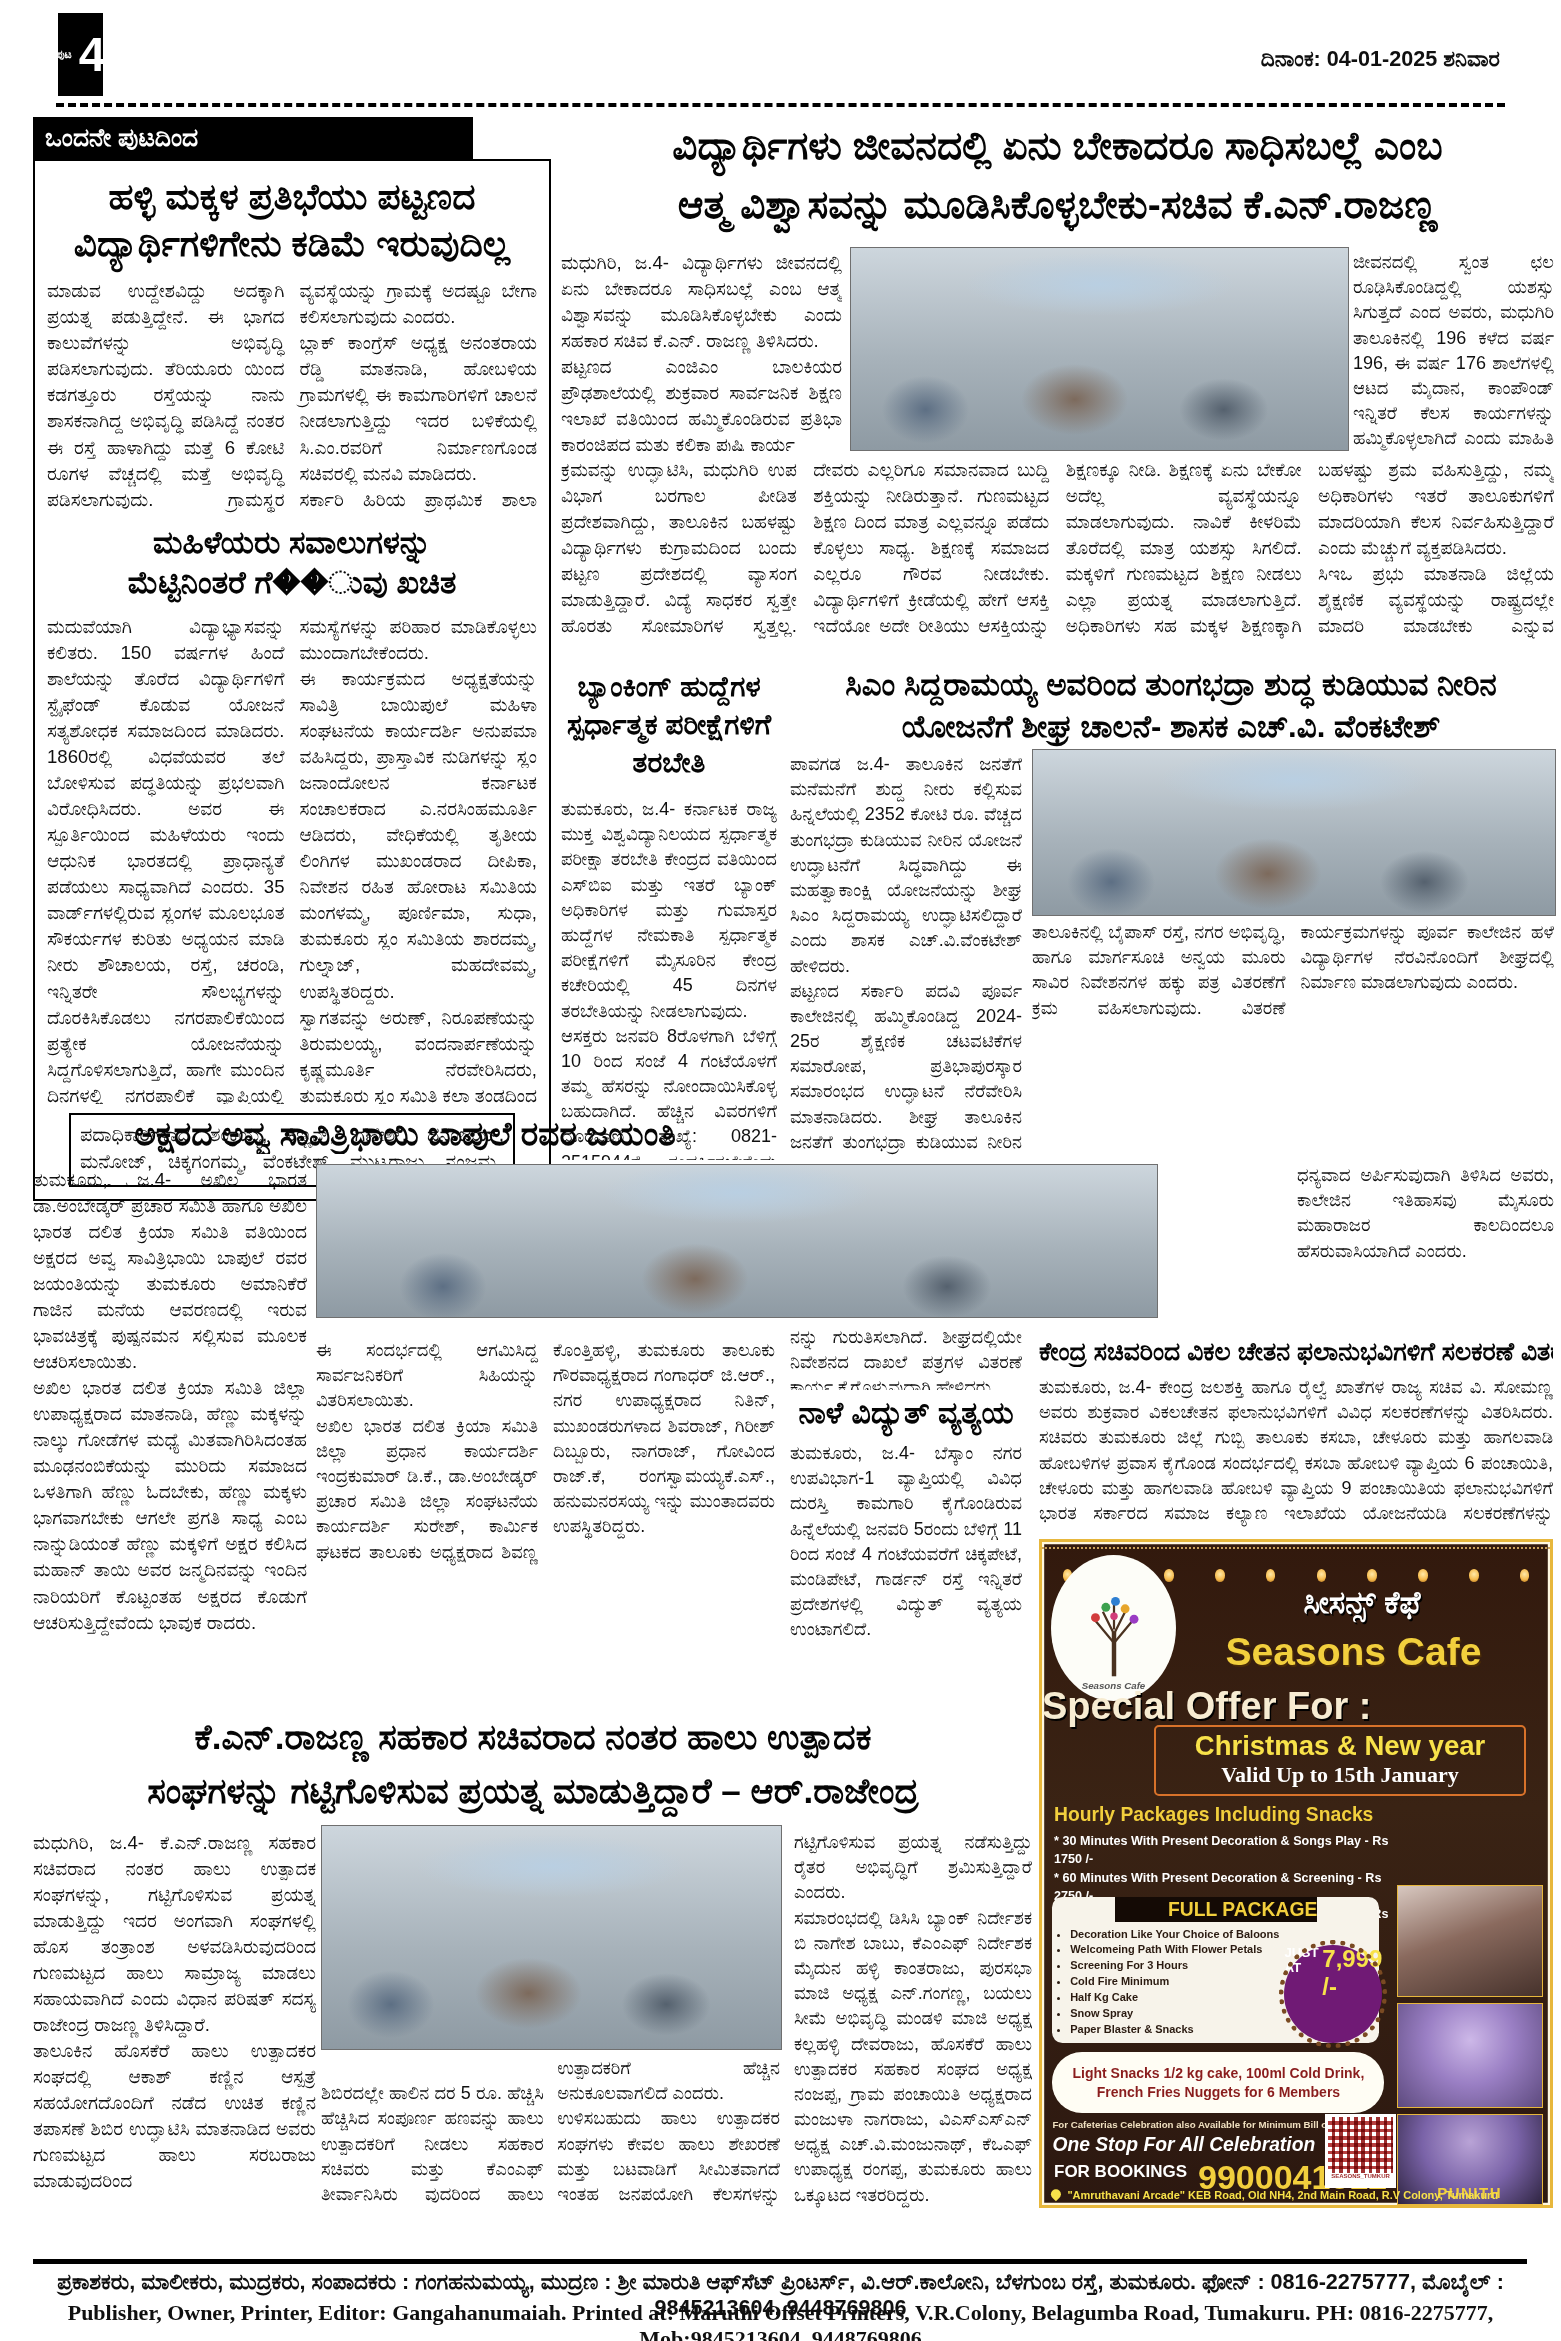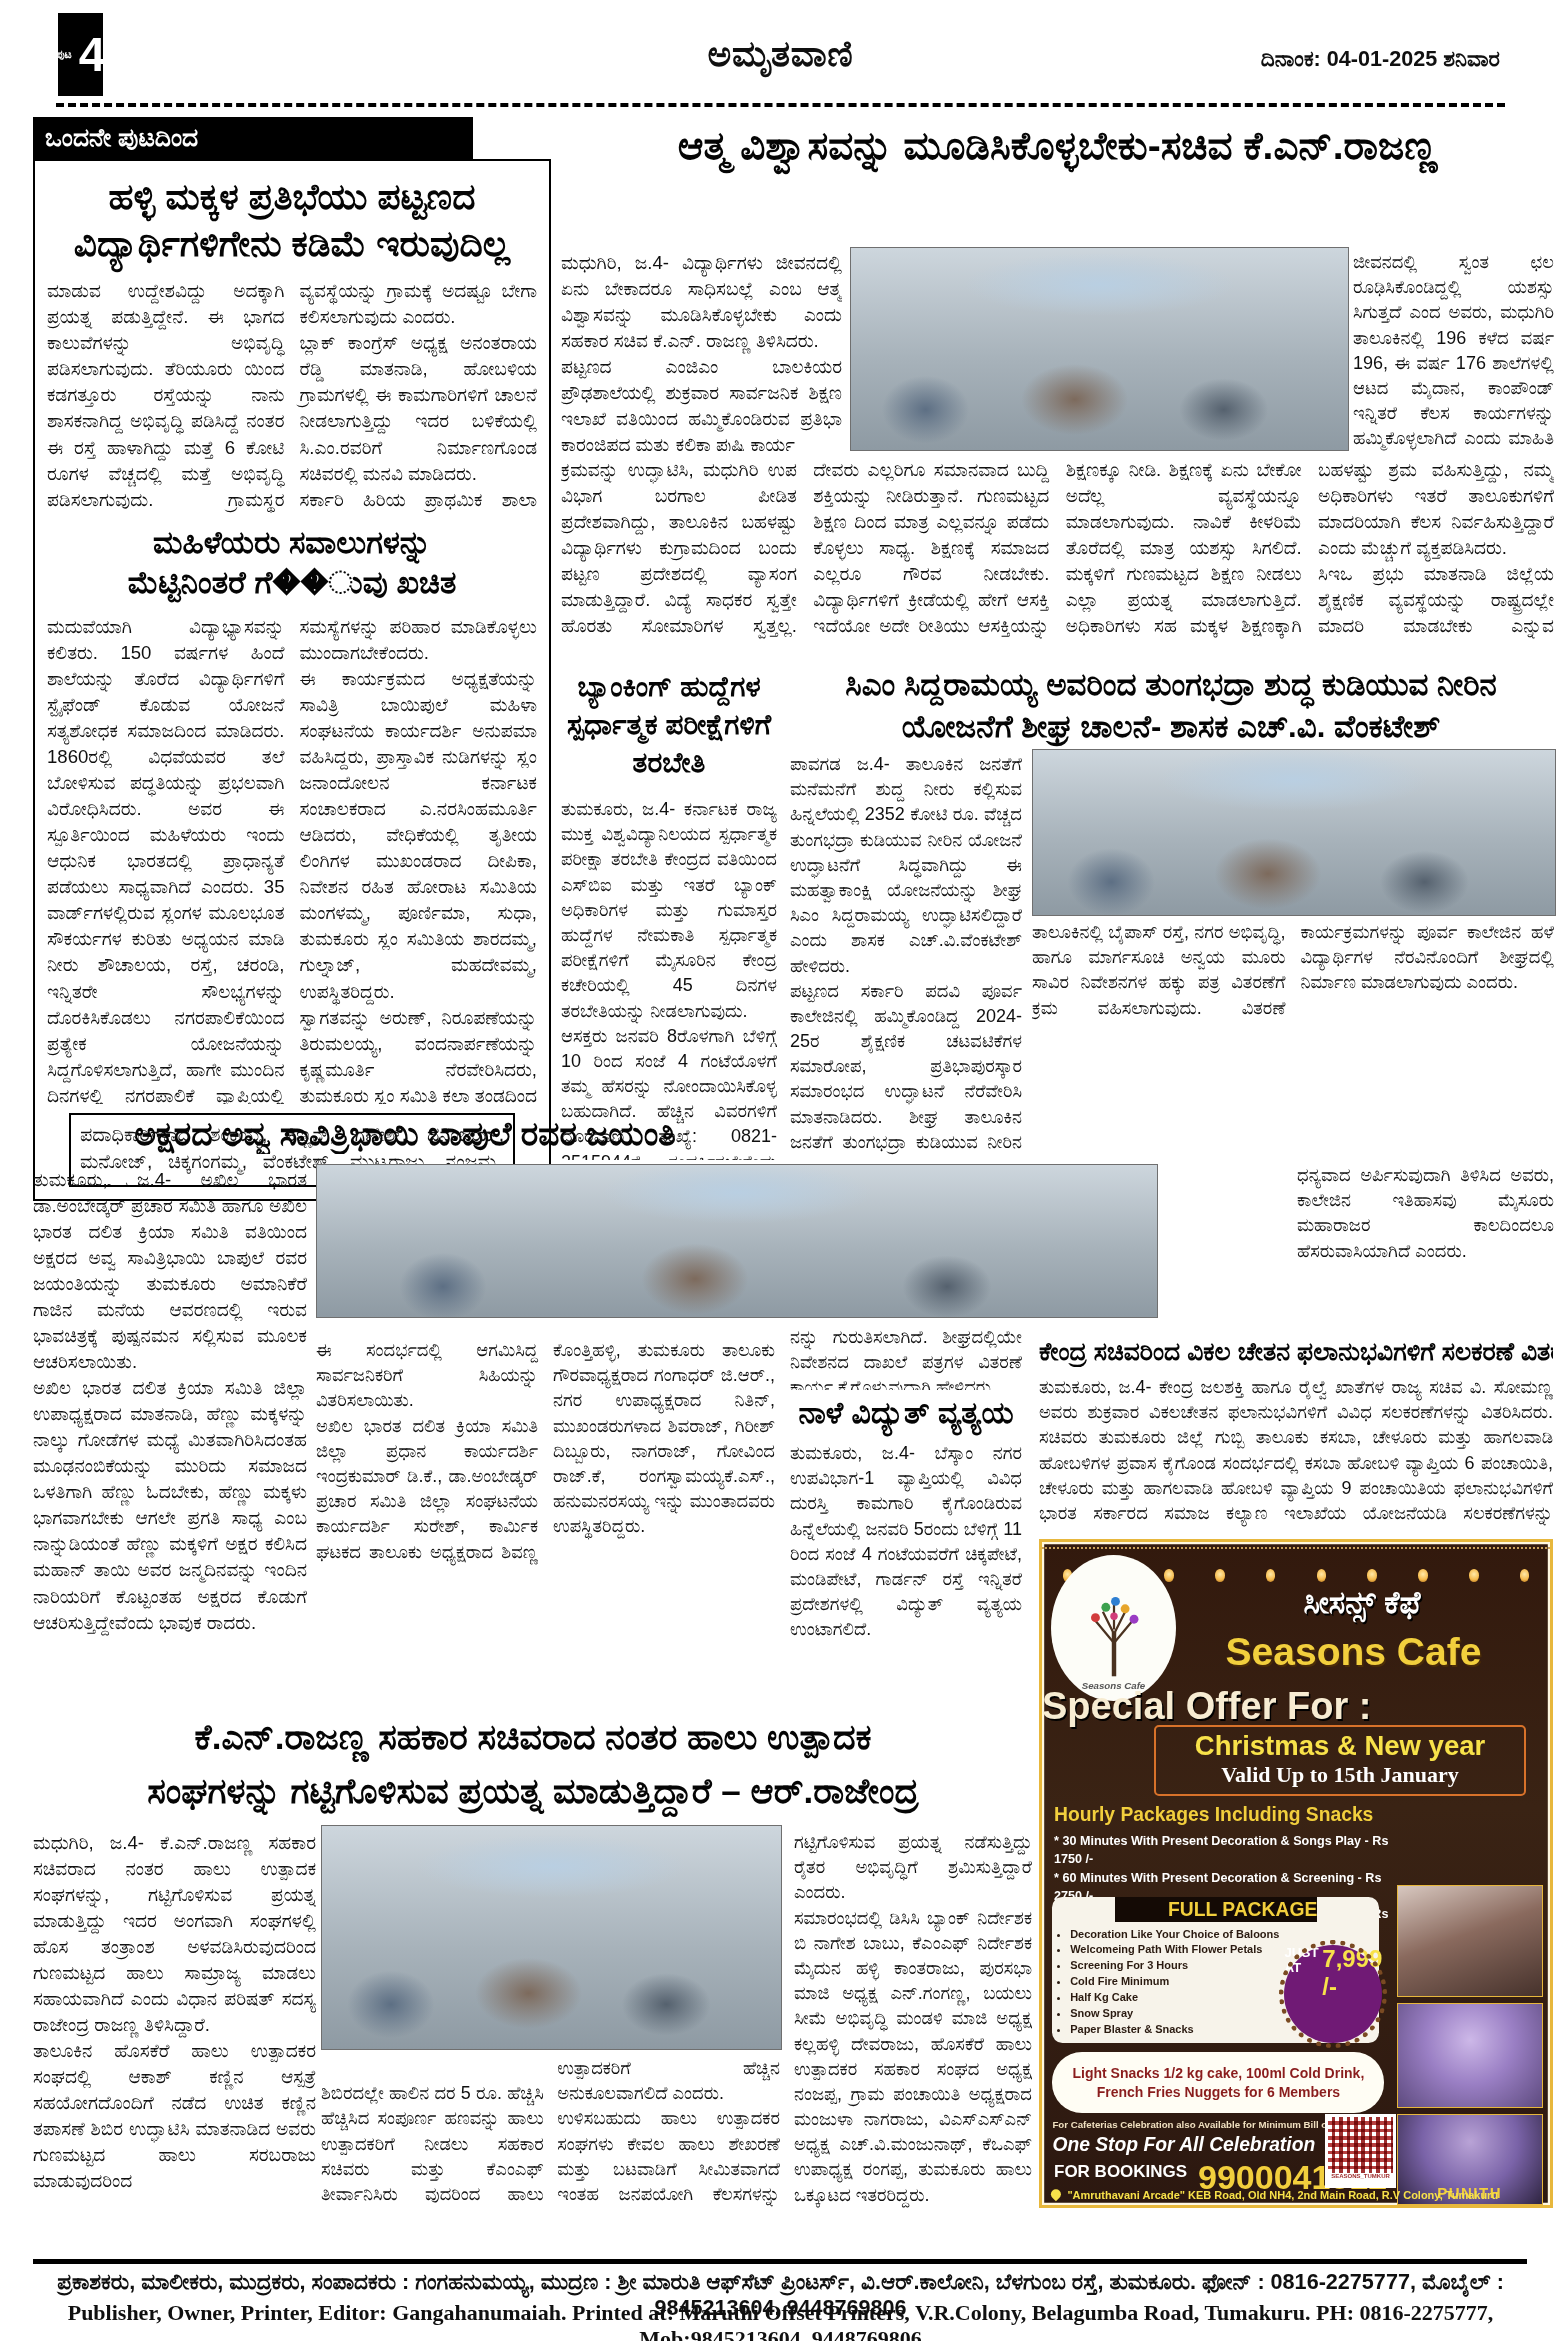--- a/index.html
+++ b/index.html
@@ -147,21 +147,20 @@
 </style>
 </head>
 <body>
 
 <div class="page">
 
   <div class="pgbox">
     <span class="stack">ಪುಟ</span>
     <span class="num">4</span>
   </div>
-  <div class="masthead">ಅಮೃತವಾಣಿ</div>
   <div class="dateline">ದಿನಾಂಕ: 04-01-2025 ಶನಿವಾರ</div>
   <div class="head-dash"></div>
 
   <div class="kicker">ಒಂದನೇ ಪುಟದಿಂದ</div>
   <div class="leftbox">
     <div class="hl hl1">
       <div>ಹಳ್ಳಿ ಮಕ್ಕಳ ಪ್ರತಿಭೆಯು ಪಟ್ಟಣದ</div>
       <div>ವಿದ್ಯಾರ್ಥಿಗಳಿಗೇನು ಕಡಿಮೆ ಇರುವುದಿಲ್ಲ</div>
     </div>
     <div class="body-txt cols2 b1">ಮಾಡುವ ಉದ್ದೇಶವಿದ್ದು ಅದಕ್ಕಾಗಿ ಪ್ರಯತ್ನ ಪಡುತ್ತಿದ್ದೇನೆ. ಈ ಭಾಗದ ಕಾಲುವೆಗಳನ್ನು ಅಭಿವೃದ್ಧಿ ಪಡಿಸಲಾಗುವುದು. ತೆರಿಯೂರು ಯಿಂದ ಕಡಗತ್ತೂರು ರಸ್ತೆಯನ್ನು ನಾನು ಶಾಸಕನಾಗಿದ್ದ ಅಭಿವೃದ್ಧಿ ಪಡಿಸಿದ್ದೆ ನಂತರ ಈ ರಸ್ತೆ ಹಾಳಾಗಿದ್ದು ಮತ್ತೆ 6 ಕೋಟಿ ರೂಗಳ ವೆಚ್ಚದಲ್ಲಿ ಮತ್ತೆ ಅಭಿವೃದ್ಧಿ ಪಡಿಸಲಾಗುವುದು. ಗ್ರಾಮಸ್ಥರ ಬೇಡಿಕೆಯಂತೆ ಸರ್ಕಾರಿ ಬಸ್ ವ್ಯವಸ್ಥೆಯನ್ನು ಗ್ರಾಮಕ್ಕೆ ಅದಷ್ಟೂ ಬೇಗಾ ಕಲಿಸಲಾಗುವುದು ಎಂದರು.
@@ -171,20 +170,21 @@
       <div>ಮಹಿಳೆಯರು ಸವಾಲುಗಳನ್ನು</div>
       <div>ಮೆಟ್ಟಿನಿಂತರೆ ಗೆ��ುವು ಖಚಿತ</div>
     </div>
     <div class="body-txt cols2 b2">ಮದುವೆಯಾಗಿ ವಿದ್ಯಾಭ್ಯಾಸವನ್ನು ಕಲಿತರು. 150 ವರ್ಷಗಳ ಹಿಂದೆ ಶಾಲೆಯನ್ನು ತೊರೆದ ವಿದ್ಯಾರ್ಥಿಗಳಿಗೆ ಸ್ಟೈಫೆಂಡ್ ಕೊಡುವ ಯೋಜನೆ ಸತ್ಯಶೋಧಕ ಸಮಾಜದಿಂದ ಮಾಡಿದರು. 1860ರಲ್ಲಿ ವಿಧವೆಯವರ ತಲೆ ಬೋಳಿಸುವ ಪದ್ಧತಿಯನ್ನು ಪ್ರಭಲವಾಗಿ ವಿರೋಧಿಸಿದರು. ಅವರ ಈ ಸ್ಪೂರ್ತಿಯಿಂದ ಮಹಿಳೆಯರು ಇಂದು ಆಧುನಿಕ ಭಾರತದಲ್ಲಿ ಪ್ರಾಧಾನ್ಯತೆ ಪಡೆಯಲು ಸಾಧ್ಯವಾಗಿದೆ ಎಂದರು. 35 ವಾರ್ಡ್‌ಗಳಲ್ಲಿರುವ ಸ್ಲಂಗಳ ಮೂಲಭೂತ ಸೌಕರ್ಯಗಳ ಕುರಿತು ಅಧ್ಯಯನ ಮಾಡಿ ನೀರು ಶೌಚಾಲಯ, ರಸ್ತೆ, ಚರಂಡಿ, ಇನ್ನಿತರೇ ಸೌಲಭ್ಯಗಳನ್ನು ದೊರಕಿಸಿಕೊಡಲು ನಗರಪಾಲಿಕೆಯಿಂದ ಪ್ರತ್ಯೇಕ ಯೋಜನೆಯನ್ನು ಸಿದ್ದಗೊಳಿಸಲಾಗುತ್ತಿದೆ, ಹಾಗೇ ಮುಂದಿನ ದಿನಗಳಲ್ಲಿ ನಗರಪಾಲಿಕೆ ವ್ಯಾಪ್ತಿಯಲ್ಲಿ ವಾರ್ಡ್ ಸಮಿತಿಗಳನ್ನು ರಚಿಸುತ್ತಿದ್ದು ಇದರಲ್ಲಿ ಸ್ಲಂ ನಿವಾಸಿಗಳು ಭಾಗಿಯಾಗಬೇಕು. ಇದರ ಮೂಲಕ ನಮ್ಮ ಸಮಸ್ಯೆಗಳನ್ನು ಪರಿಹಾರ ಮಾಡಿಕೊಳ್ಳಲು ಮುಂದಾಗಬೇಕೆಂದರು.
 ಈ ಕಾರ್ಯಕ್ರಮದ ಅಧ್ಯಕ್ಷತೆಯನ್ನು ಸಾವಿತ್ರಿ ಬಾಯಿಪುಲೆ ಮಹಿಳಾ ಸಂಘಟನೆಯ ಕಾರ್ಯದರ್ಶಿ ಅನುಪಮಾ ವಹಿಸಿದ್ದರು, ಪ್ರಾಸ್ತಾವಿಕ ನುಡಿಗಳನ್ನು ಸ್ಲಂ ಜನಾಂದೋಲನ ಕರ್ನಾಟಕ ಸಂಚಾಲಕರಾದ ಎ.ನರಸಿಂಹಮೂರ್ತಿ ಆಡಿದರು, ವೇಧಿಕೆಯಲ್ಲಿ ತೃತೀಯ ಲಿಂಗಿಗಳ ಮುಖಂಡರಾದ ದೀಪಿಕಾ, ನಿವೇಶನ ರಹಿತ ಹೋರಾಟ ಸಮಿತಿಯ ಮಂಗಳಮ್ಮ, ಪೂರ್ಣಿಮಾ, ಸುಧಾ, ತುಮಕೂರು ಸ್ಲಂ ಸಮಿತಿಯ ಶಾರದಮ್ಮ, ಗುಲ್ನಾಜ್, ಮಹದೇವಮ್ಮ, ಉಪಸ್ಥಿತರಿದ್ದರು.
 ಸ್ವಾಗತವನ್ನು ಅರುಣ್, ನಿರೂಪಣೆಯನ್ನು ತಿರುಮಲಯ್ಯ, ವಂದನಾರ್ಪಣೆಯನ್ನು ಕೃಷ್ಣಮೂರ್ತಿ ನೆರವೇರಿಸಿದರು, ತುಮಕೂರು ಸ್ಲಂ ಸಮಿತಿ ಕಲಾ ತಂಡದಿಂದ ಪರಿವರ್ತನಾ ಗೀತೆಗಳನ್ನು ಹಾಡಲಾಯಿತು. ಕಾರ್ಯಕ್ರಮದ ನೇತೃತ್ವವನ್ನು</div>
     <div class="namesbox">ಪದಾಧಿಕಾರಿಗಳಾದ ಶಂಕ್ರಯ್ಯ, ಕಣ್ಣನ್, ಗಣೇಶ್, ಧನಂಜಯ್, ಮನೋಜ್, ಚಿಕ್ಕಗಂಗಮ್ಮ, ವೆಂಕಟೇಶ್, ಮುಟ್ಟರಾಜು, ನಂಜಮ್ಮ, ವಹಿಸಿದ್ದರು.</div>
   </div>
 
   <div class="mainhl hl">
+    <div>ವಿದ್ಯಾರ್ಥಿಗಳು ಜೀವನದಲ್ಲಿ ಏನು ಬೇಕಾದರೂ ಸಾಧಿಸಬಲ್ಲೆ ಎಂಬ</div>
     <div>ಆತ್ಮ ವಿಶ್ವಾಸವನ್ನು ಮೂಡಿಸಿಕೊಳ್ಳಬೇಕು-ಸಚಿವ ಕೆ.ಎನ್.ರಾಜಣ್ಣ</div>
   </div>
   <div class="body-txt m-colL">ಮಧುಗಿರಿ, ಜ.4- ವಿದ್ಯಾರ್ಥಿಗಳು ಜೀವನದಲ್ಲಿ ಏನು ಬೇಕಾದರೂ ಸಾಧಿಸಬಲ್ಲೆ ಎಂಬ ಆತ್ಮ ವಿಶ್ವಾಸವನ್ನು ಮೂಡಿಸಿಕೊಳ್ಳಬೇಕು ಎಂದು ಸಹಕಾರ ಸಚಿವ ಕೆ.ಎನ್. ರಾಜಣ್ಣ ತಿಳಿಸಿದರು.
 ಪಟ್ಟಣದ ಎಂಜಿಎಂ ಬಾಲಕಿಯರ ಪ್ರೌಢಶಾಲೆಯಲ್ಲಿ ಶುಕ್ರವಾರ ಸಾರ್ವಜನಿಕ ಶಿಕ್ಷಣ ಇಲಾಖೆ ವತಿಯಿಂದ ಹಮ್ಮಿಕೊಂಡಿರುವ ಪ್ರತಿಭಾ ಕಾರಂಜಿಪದ ಮತ್ತು ಕಲಿಕಾ ಪುಷ್ಟಿ ಕಾರ್ಯ</div>
   <div class="photo m-photo"></div>
   <div class="body-txt m-colR">ಜೀವನದಲ್ಲಿ ಸ್ವಂತ ಛಲ ರೂಢಿಸಿಕೊಂಡಿದ್ದಲ್ಲಿ ಯಶಸ್ಸು ಸಿಗುತ್ತದೆ ಎಂದ ಅವರು, ಮಧುಗಿರಿ ತಾಲೂಕಿನಲ್ಲಿ 196 ಕಳೆದ ವರ್ಷ 196, ಈ ವರ್ಷ 176 ಶಾಲೆಗಳಲ್ಲಿ ಆಟದ ಮೈದಾನ, ಕಾಂಪೌಂಡ್ ಇನ್ನಿತರೆ ಕೆಲಸ ಕಾರ್ಯಗಳನ್ನು ಹಮ್ಮಿಕೊಳ್ಳಲಾಗಿದೆ ಎಂದು ಮಾಹಿತಿ ನೀಡಿದರು.</div>
   <div class="body-txt cols4 m-below">ಕ್ರಮವನ್ನು ಉದ್ಘಾಟಿಸಿ, ಮಧುಗಿರಿ ಉಪ ವಿಭಾಗ ಬರಗಾಲ ಪೀಡಿತ ಪ್ರದೇಶವಾಗಿದ್ದು, ತಾಲೂಕಿನ ಬಹಳಷ್ಟು ವಿದ್ಯಾರ್ಥಿಗಳು ಕುಗ್ರಾಮದಿಂದ ಬಂದು ಪಟ್ಟಣ ಪ್ರದೇಶದಲ್ಲಿ ವ್ಯಾಸಂಗ ಮಾಡುತ್ತಿದ್ದಾರೆ. ವಿದ್ಯೆ ಸಾಧಕರ ಸ್ವತ್ತೇ ಹೊರತು ಸೋಮಾರಿಗಳ ಸ್ವತ್ತಲ್ಲ. ದೇವರು ಎಲ್ಲರಿಗೂ ಸಮಾನವಾದ ಬುದ್ದಿ ಶಕ್ತಿಯನ್ನು ನೀಡಿರುತ್ತಾನೆ. ಗುಣಮಟ್ಟದ ಶಿಕ್ಷಣ ದಿಂದ ಮಾತ್ರ ಎಲ್ಲವನ್ನೂ ಪಡೆದು ಕೊಳ್ಳಲು ಸಾಧ್ಯ. ಶಿಕ್ಷಣಕ್ಕೆ ಸಮಾಜದ ಎಲ್ಲರೂ ಗೌರವ ನೀಡಬೇಕು. ವಿದ್ಯಾರ್ಥಿಗಳಿಗೆ ಕ್ರೀಡೆಯಲ್ಲಿ ಹೇಗೆ ಆಸಕ್ತಿ ಇದೆಯೋ ಅದೇ ರೀತಿಯು ಆಸಕ್ತಿಯನ್ನು ಶಿಕ್ಷಣಕ್ಕೂ ನೀಡಿ. ಶಿಕ್ಷಣಕ್ಕೆ ಏನು ಬೇಕೋ ಅದೆಲ್ಲ ವ್ಯವಸ್ಥೆಯನ್ನೂ ಮಾಡಲಾಗುವುದು. ನಾವಿಕೆ ಕೀಳರಿಮೆ ತೊರೆದಲ್ಲಿ ಮಾತ್ರ ಯಶಸ್ಸು ಸಿಗಲಿದೆ. ಮಕ್ಕಳಿಗೆ ಗುಣಮಟ್ಟದ ಶಿಕ್ಷಣ ನೀಡಲು ಎಲ್ಲಾ ಪ್ರಯತ್ನ ಮಾಡಲಾಗುತ್ತಿದೆ. ಅಧಿಕಾರಿಗಳು ಸಹ ಮಕ್ಕಳ ಶಿಕ್ಷಣಕ್ಕಾಗಿ ಬಹಳಷ್ಟು ಶ್ರಮ ವಹಿಸುತ್ತಿದ್ದು, ನಮ್ಮ ಅಧಿಕಾರಿಗಳು ಇತರೆ ತಾಲೂಕುಗಳಿಗೆ ಮಾದರಿಯಾಗಿ ಕೆಲಸ ನಿರ್ವಹಿಸುತ್ತಿದ್ದಾರೆ ಎಂದು ಮೆಚ್ಚುಗೆ ವ್ಯಕ್ತಪಡಿಸಿದರು.
 ಸಿಇಒ ಪ್ರಭು ಮಾತನಾಡಿ ಜಿಲ್ಲೆಯ ಶೈಕ್ಷಣಿಕ ವ್ಯವಸ್ಥೆಯನ್ನು ರಾಷ್ಟ್ರದಲ್ಲೇ ಮಾದರಿ ಮಾಡಬೇಕು ಎನ್ನುವ ಉದ್ದೇಶದಿಂದ ಕಲಿತಾ ಸಂಪದ ಕಾರ್ಯಕ್ರಮ ಆಯೋಜನೆ ಮಾಡಲಾಗಿದ್ದು, ಮಕ್ಕಳ ಕಲಿಕೆಯ ಹಿನ್ನೆಲೆಯಲ್ಲಿ ಶಿಕ್ಷಣ ಇಲಾಖೆ ಹೆಚ್ಚಿನ ಆದ್ಯತೆ ನೀಡಲಾಗುತ್ತಿದೆ. ಯಾವ ಮಗು ಸದೃಢ ಬುನಾದಿ ಹೊಂದಿರುತ್ತದೋ ಆ ಮಗು ಯಶಸ್ಸು ಗಳಿಸಲಿದೆ. ವಿದ್ಯಾರ್ಥಿಗಳು
 ಕಾರ್ಯಕ್ರಮದಲ್ಲಿ ಎಸಿ ಗೋಟೂರು ಶ್ರೀನಿವಾಸ್, ತಹಶೀಲ್ದಾರ್ ಶಿರೀನ್ ತಾಜ್, ಡಿಡಿಪಿಐ ಗಿರಿಜಾ, ಬಿಇಒ ಹನುಮಂತ ರಾಯಪ್ಪ, ಶಿಕ್ಷಣಾಧಿಕಾರಿ ರಾಜಣ್ಣ, ಪುರ ಸಭಾಧ್ಯಕ್ಷರಾದ ಲಾಲಾಪೇಟೆ ಮಂಜುನಾಥ್, ಉಪಾಧ್ಯಕ್ಷೆ ಸುಜಾತ ಶಂಕರ್ ನಾರಾಯಣ್, ಸಂದೀಪ್ ನಾರಾಯಣ ತಾ.ಪಂ. ಇಒ ಲಕ್ಷ್ಮಣ್, ಮಾಜಿ ಶಾಸಕ ಕಿರಣ್‌ಕುಮಾರ್, ಪುರಸಭೆ ಮಾಜಿ ಅಧ್ಯಕ್ಷ ಡಿಜಿ ಶಂಕರನಾರಾಯಣ ಶೆಟ್ಟಿ, ಕೃಷಿ ಇಲಾಖೆಯ ಸಹಾಯಕ ನಿರ್ದೇಶಕ ಹನುಮಂತ ರಾಯಪ್ಪ, ಬ್ಲಾಕ್ ಕಾಂಗ್ರೆಸ್ ಅಧ್ಯಕ್ಷ ಗೋಪಾಲಯ್ಯ, ಇತರರಿದ್ದರು.</div>
 

